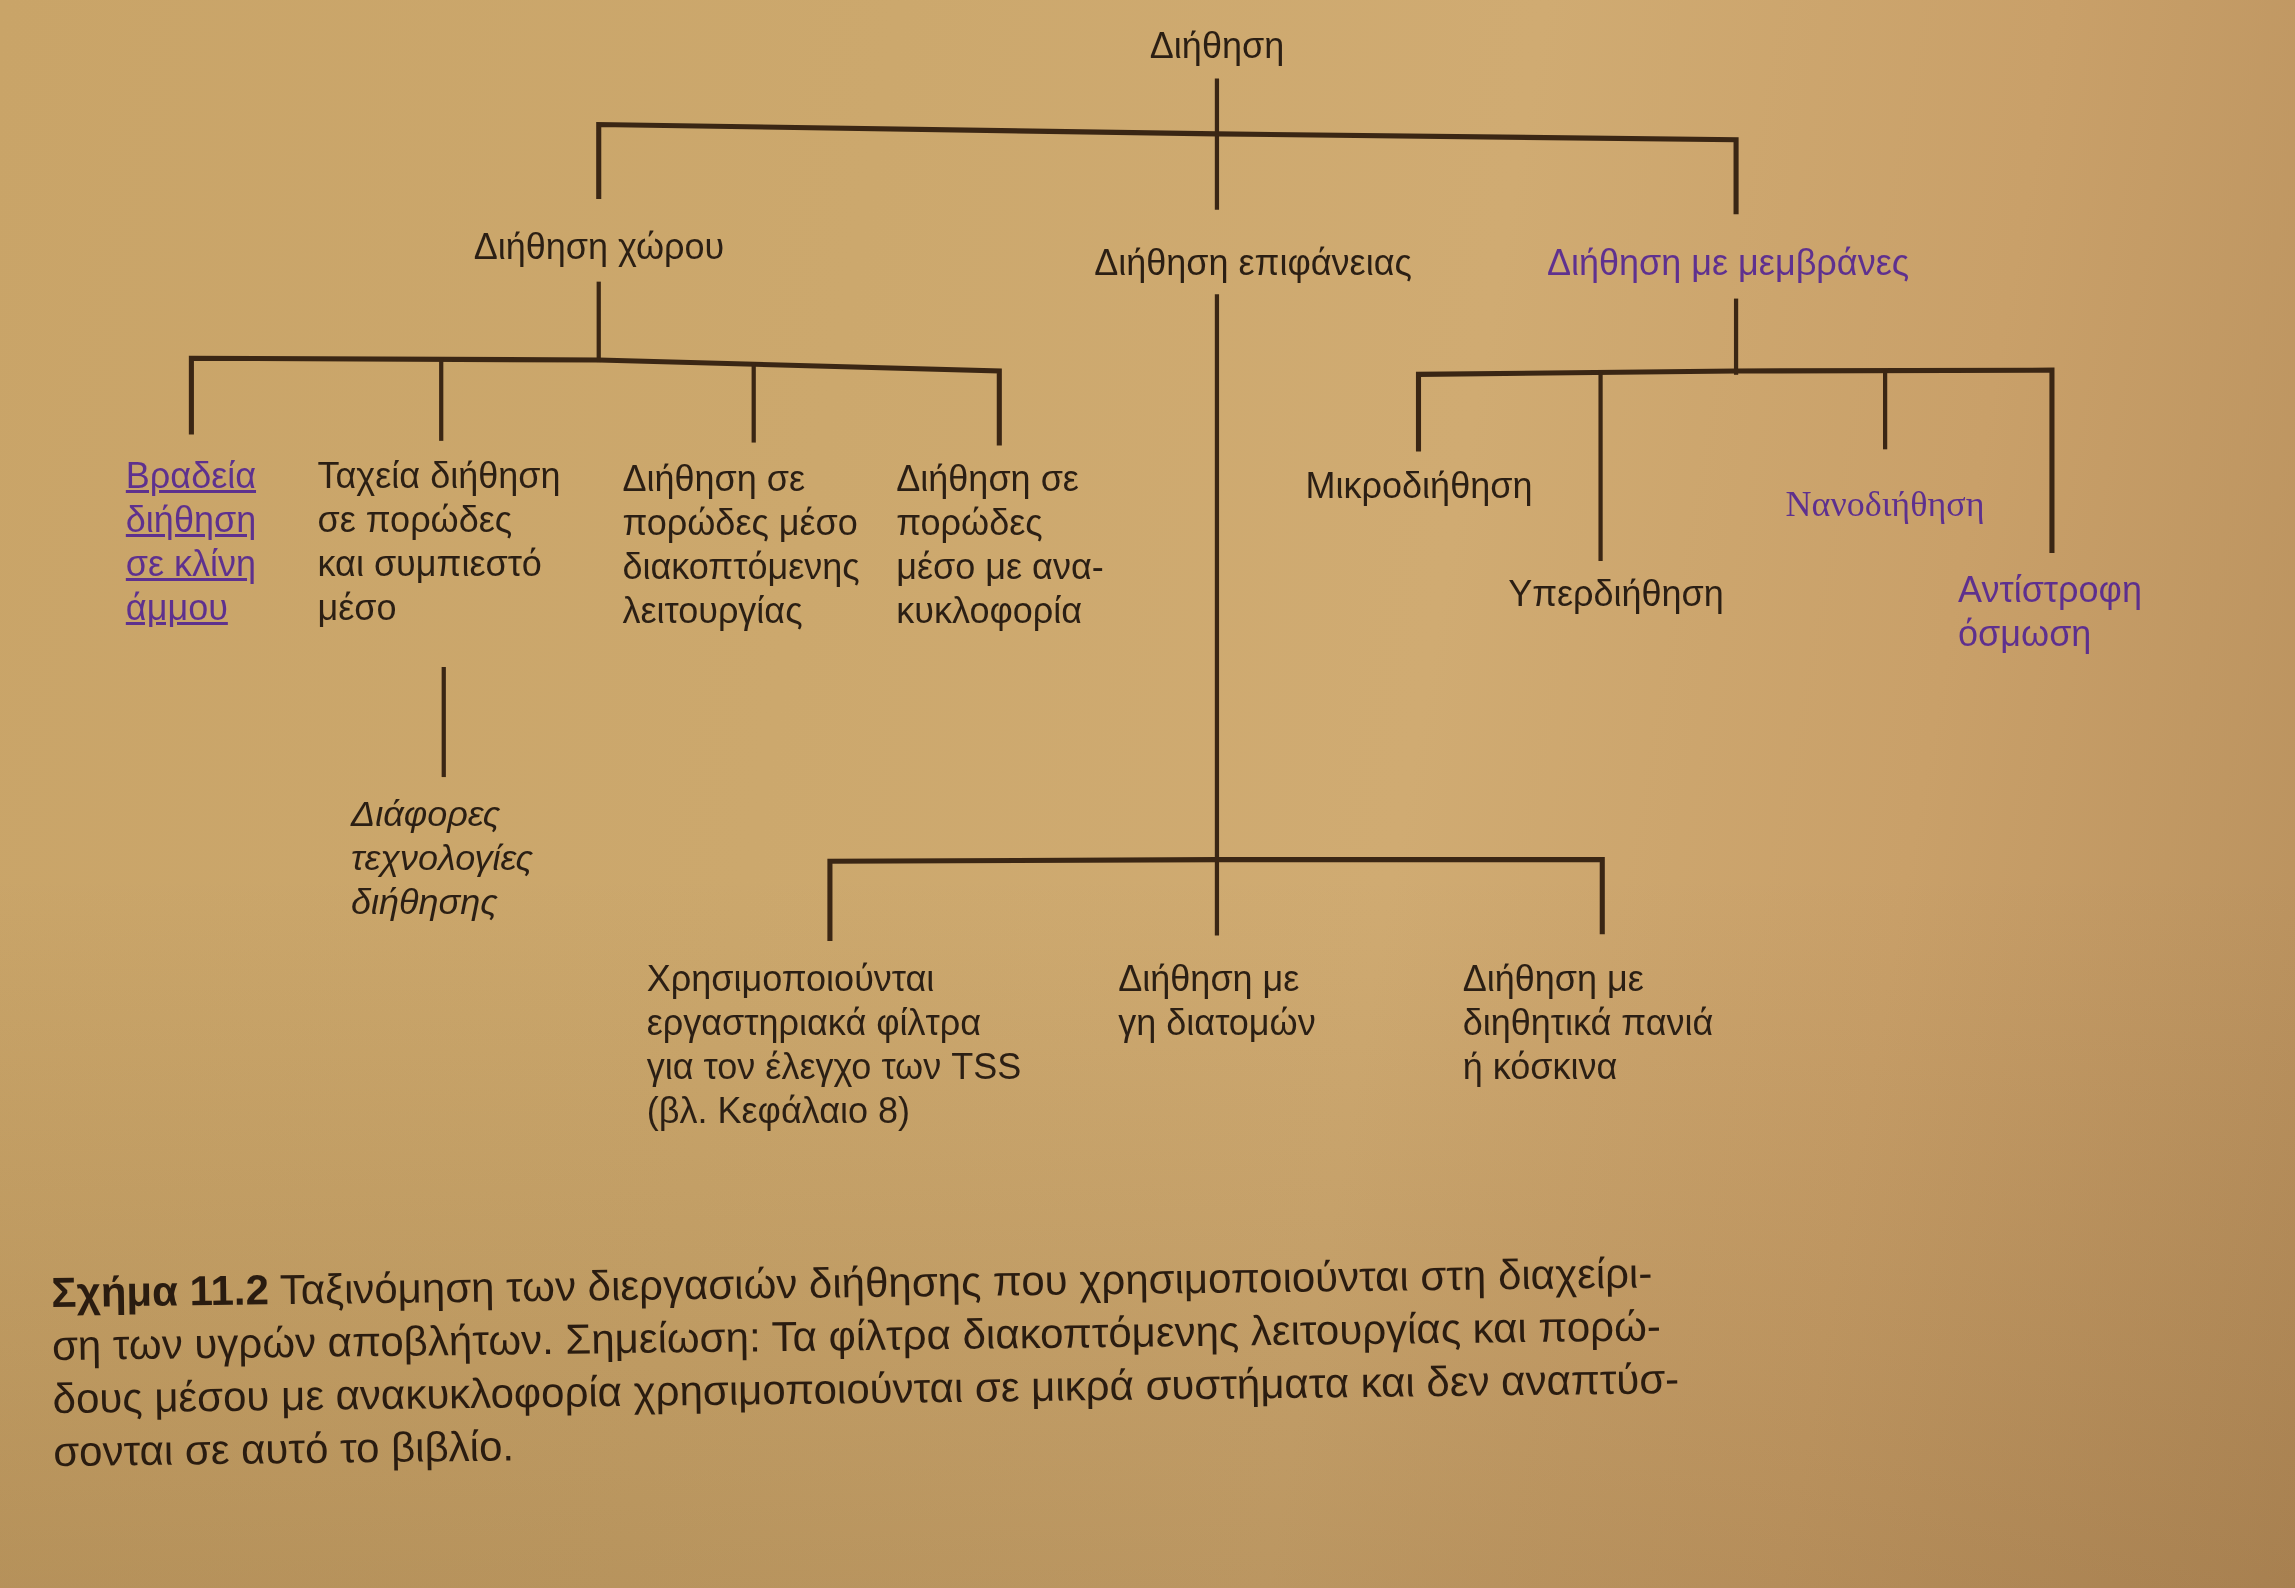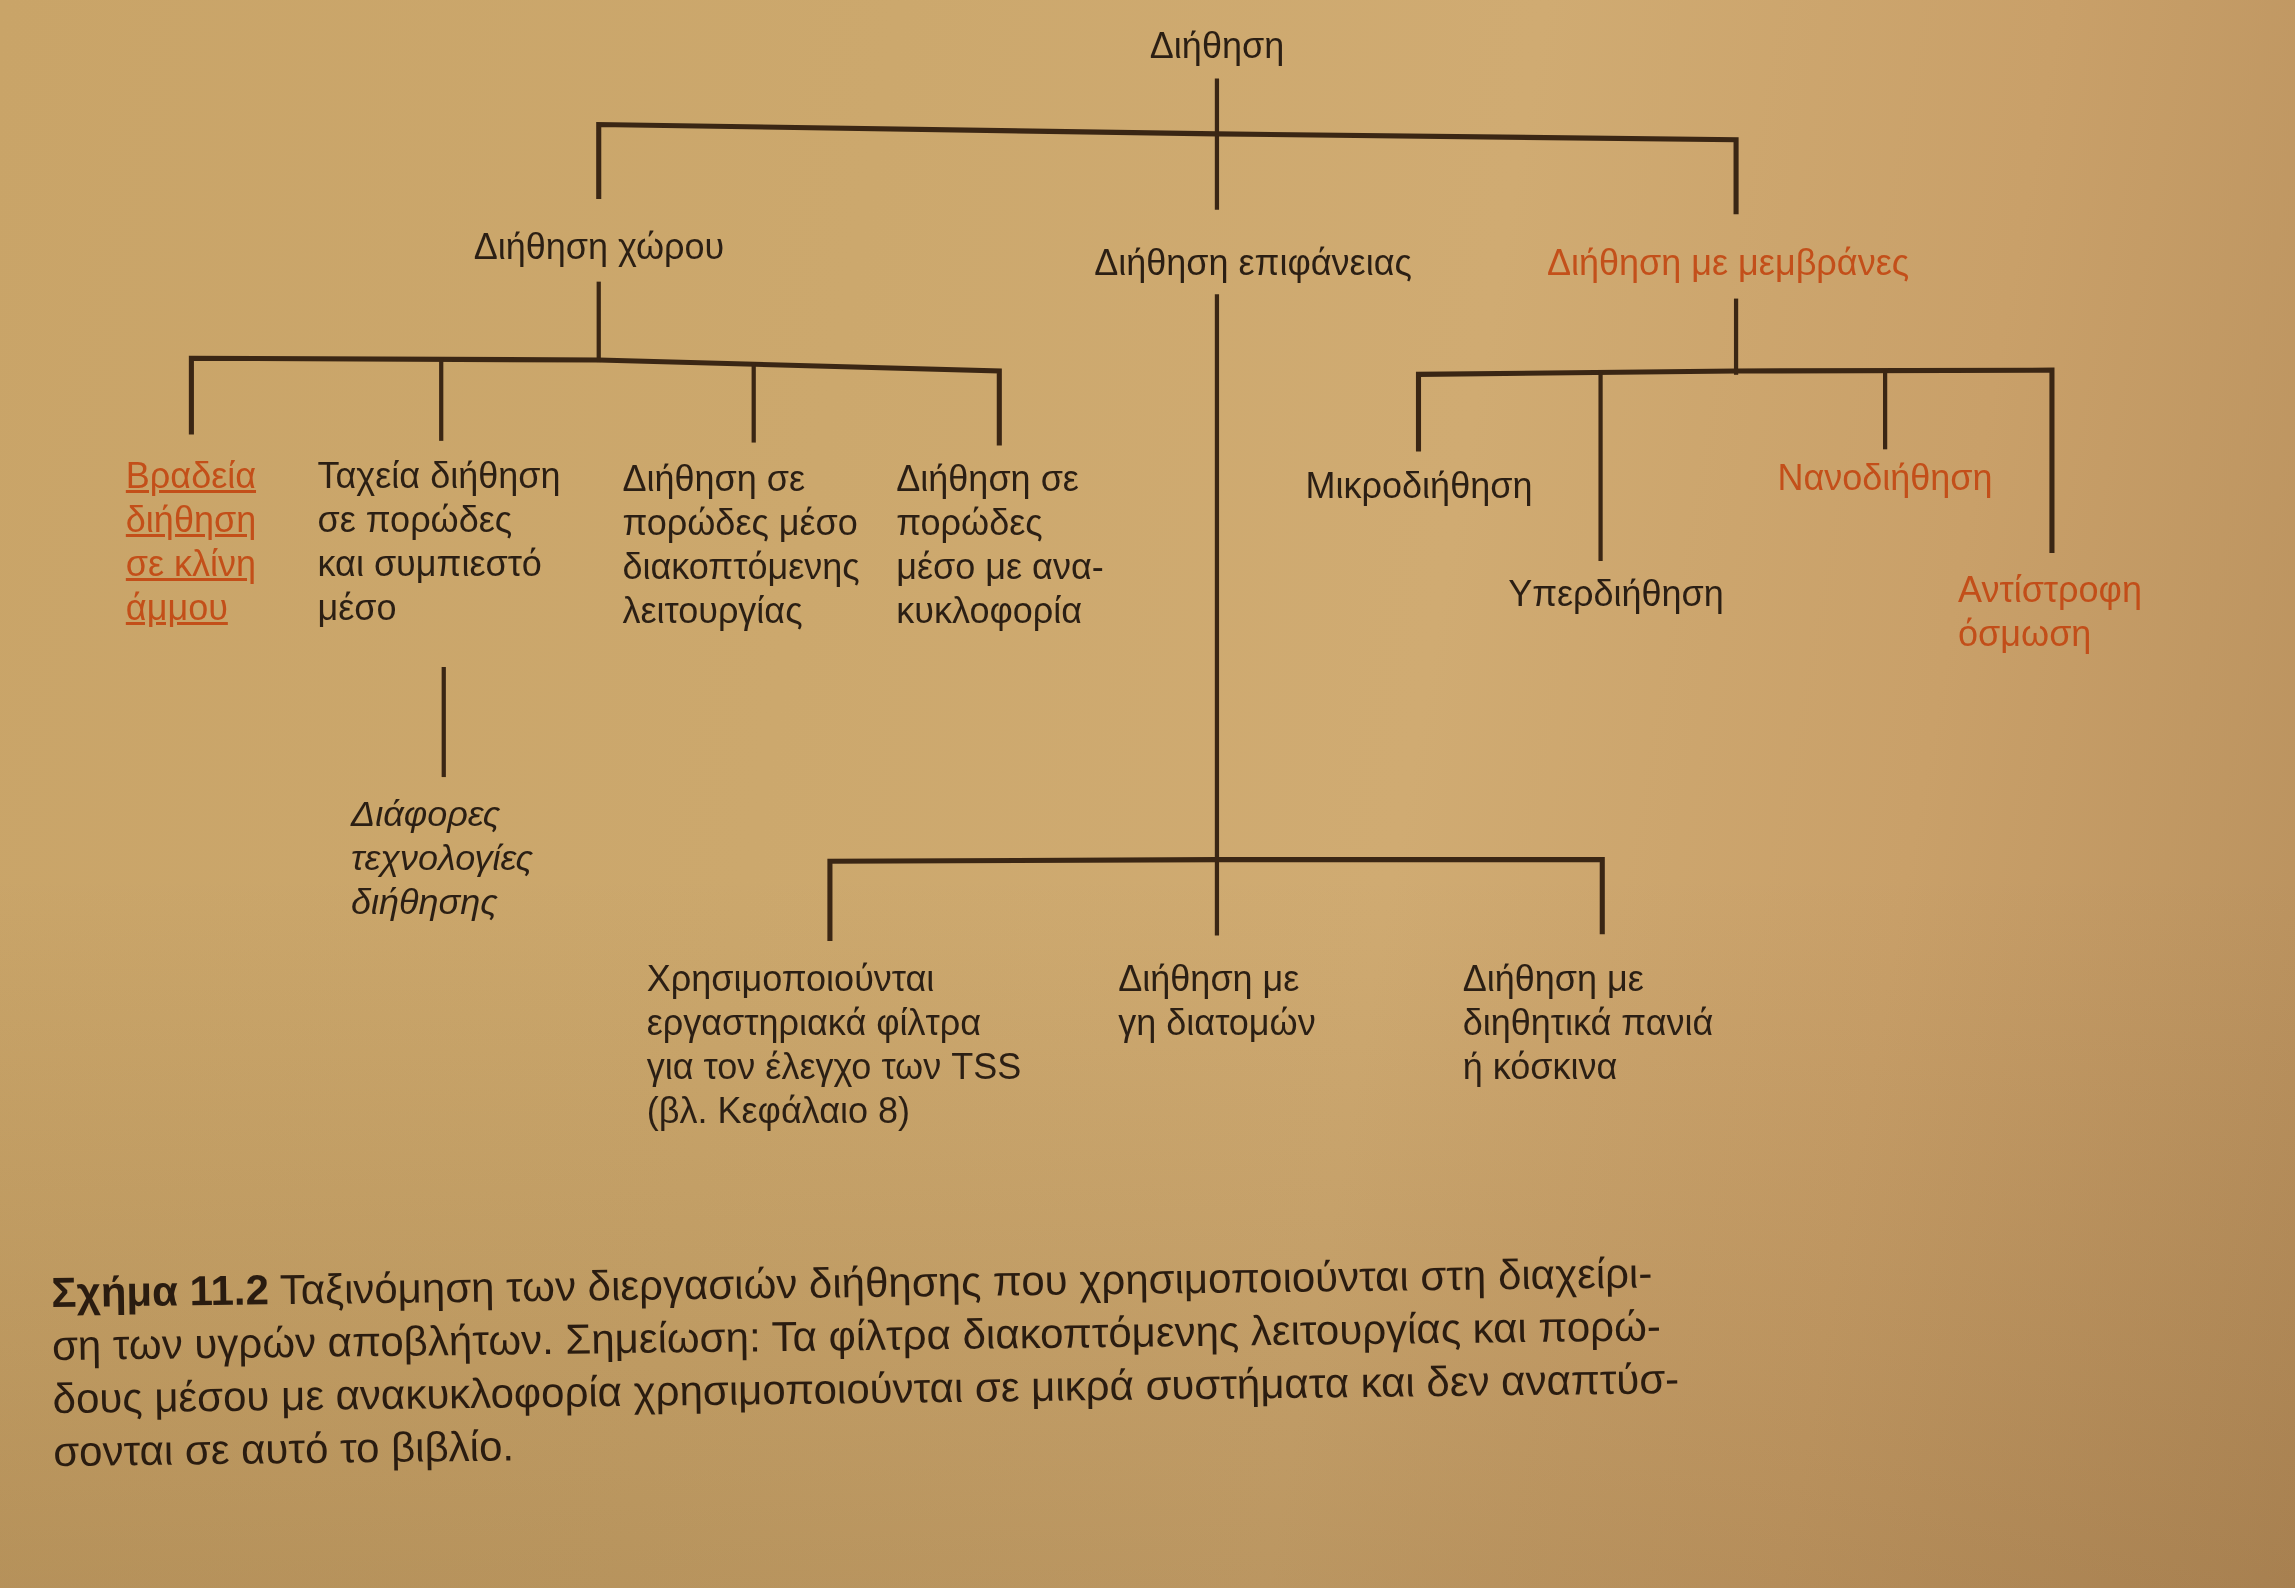--- a/index.html
+++ b/index.html
@@ -13,21 +13,21 @@
     position: absolute; left: 0; top: 0; width: 2295px; height: 1588px;
     background: linear-gradient(180deg, rgba(0,0,0,0) 0%, rgba(0,0,0,0) 55%, rgba(90,55,20,0.18) 100%);
     pointer-events: none;
   }
   svg.lines { position: absolute; left: 0; top: 0; }
   .lbl {
     position: absolute; text-align: left; white-space: pre-line;
     font-size: 36px; line-height: 44px; color: #2b1f14;
     transform: translateX(-50%);
   }
-  .lbl.soft { color: #c2410c; opacity: 0.85; filter: blur(0.5px); }
+  .lbl.soft { color: #4c1d95; opacity: 0.85; filter: blur(0.5px); }
   .caption {
     position: absolute; left: 51px; top: 1266px; width: 2185px;
     font-size: 42px; line-height: 53px; color: #2a1c10;
     transform: rotate(-0.7deg); transform-origin: left top;
   }
   .caption .fig { font-weight: bold; }
 </style>
 </head>
 <body>
 
@@ -87,21 +87,21 @@
 για τον έλεγχο των TSS
 (βλ. Κεφάλαιο 8)</div>
 <div class="lbl" style="left:1217px; top:957px;">Διήθηση με
 γη διατομών</div>
 <div class="lbl" style="left:1588px; top:957px;">Διήθηση με
 διηθητικά πανιά
 ή κόσκινα</div>
 
 <div class="lbl" style="left:1419px; top:464px;">Μικροδιήθηση</div>
 <div class="lbl" style="left:1616px; top:572px;">Υπερδιήθηση</div>
-<div class="lbl soft" style="left:1885px; top:456px;">Νανοδιήθηση</div>
+<div class="lbl soft" style="left:1885px; top:482px;font-family:Liberation Serif, serif;">Νανοδιήθηση</div>
 <div class="lbl soft" style="left:2050px; top:568px;">Αντίστροφη
 όσμωση</div>
 
 <div class="caption"><span class="fig">Σχήμα 11.2</span><span style="white-space: pre-line;"> Ταξινόμηση των διεργασιών διήθησης που χρησιμοποιούνται στη διαχείρι-
 ση των υγρών αποβλήτων. Σημείωση: Τα φίλτρα διακοπτόμενης λειτουργίας και πορώ-
 δους μέσου με ανακυκλοφορία χρησιμοποιούνται σε μικρά συστήματα και δεν αναπτύσ-
 σονται σε αυτό το βιβλίο.</span></div>
 
 
 </body></html>

